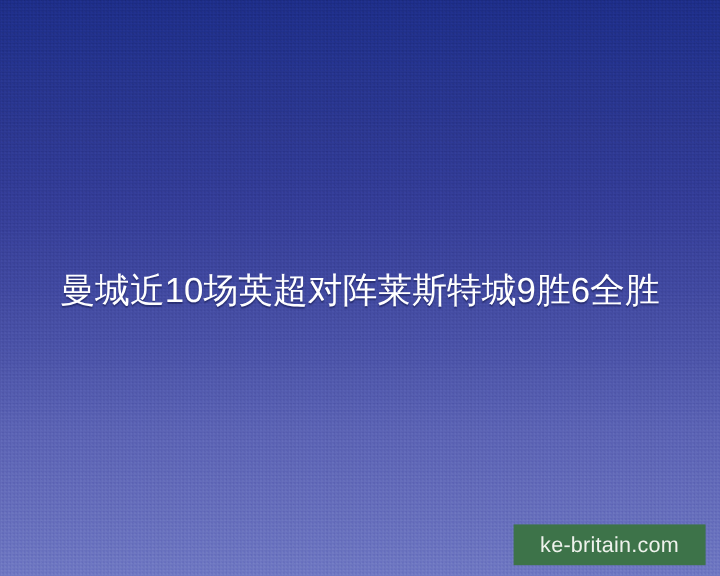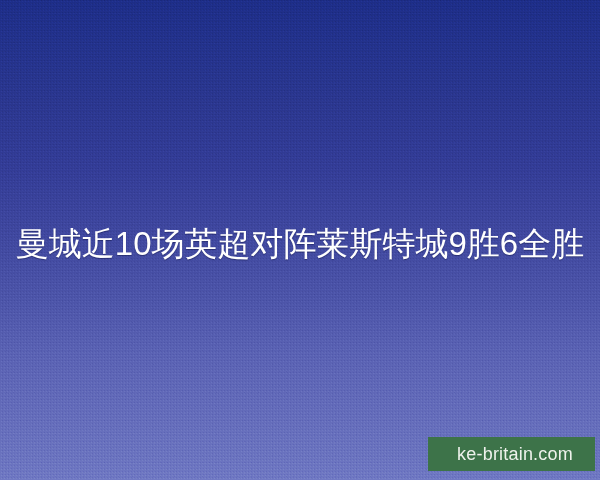--- a/index.html
+++ b/index.html
@@ -66,40 +66,39 @@
     right: 0;
     top: 219px;
     height: 48px;
     display: flex;
     align-items: center;
     justify-content: center;
     z-index: 3;
   }
   #headline .text {
     color: #ffffff;
-    font-size: 33px;
+    font-size: 29px;
     line-height: 1;
     letter-spacing: 0px;
     white-space: nowrap;
     font-weight: 400;
     text-shadow: 0 1px 1px rgba(10,16,60,0.45);
   }
 
   #watermark {
     position: absolute;
     left: 428px;
     top: 437px;
     width: 160px;
     height: 34px;
     background: #3d7349;
     display: flex;
     align-items: center;
     justify-content: center;
     z-index: 4;
-    padding-left: 7px;
   }
   #watermark .wm-text {
     color: #eef2ec;
     font-size: 18px;
     line-height: 1;
     letter-spacing: 0.2px;
     white-space: nowrap;
   }
 </style>
 </head>

